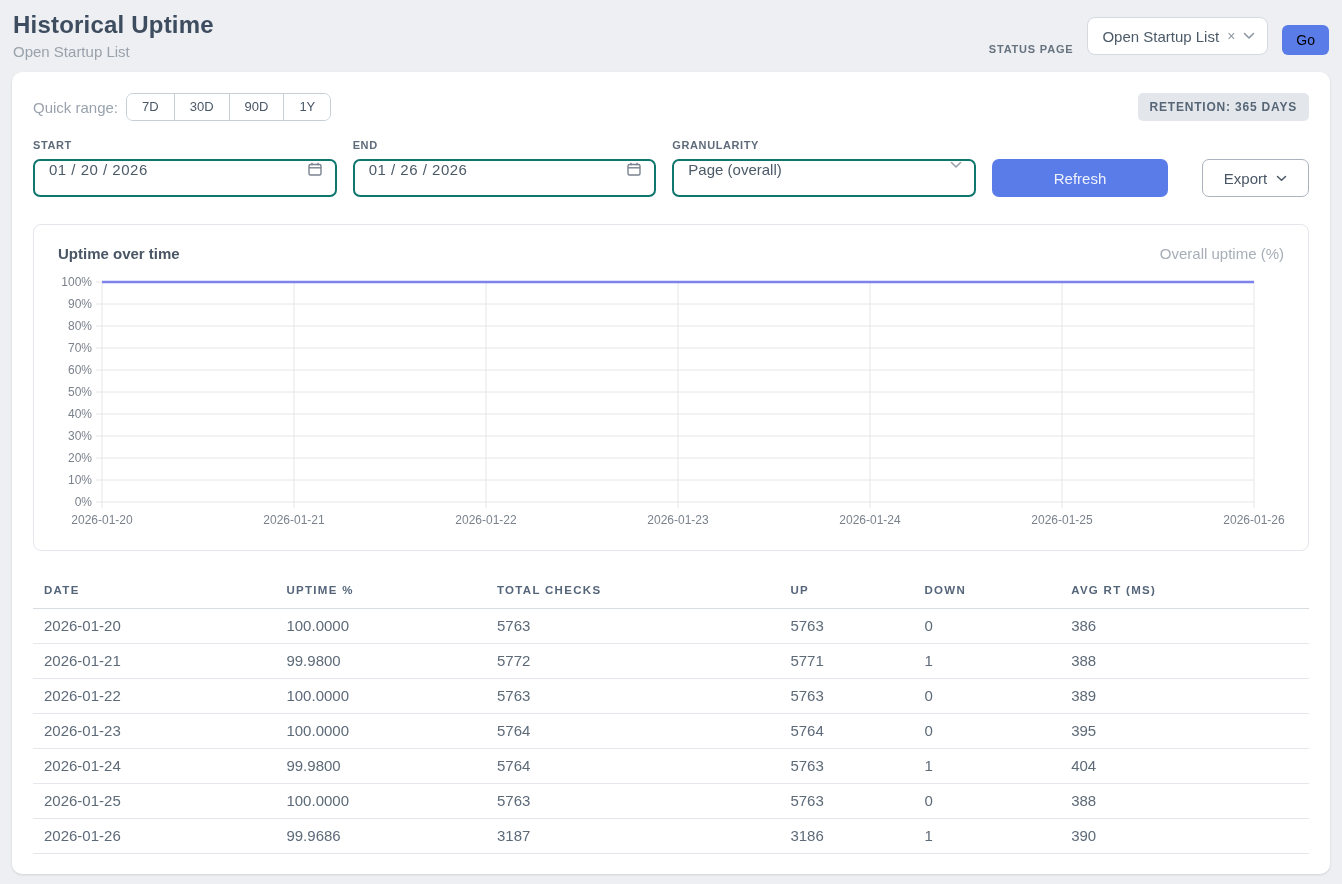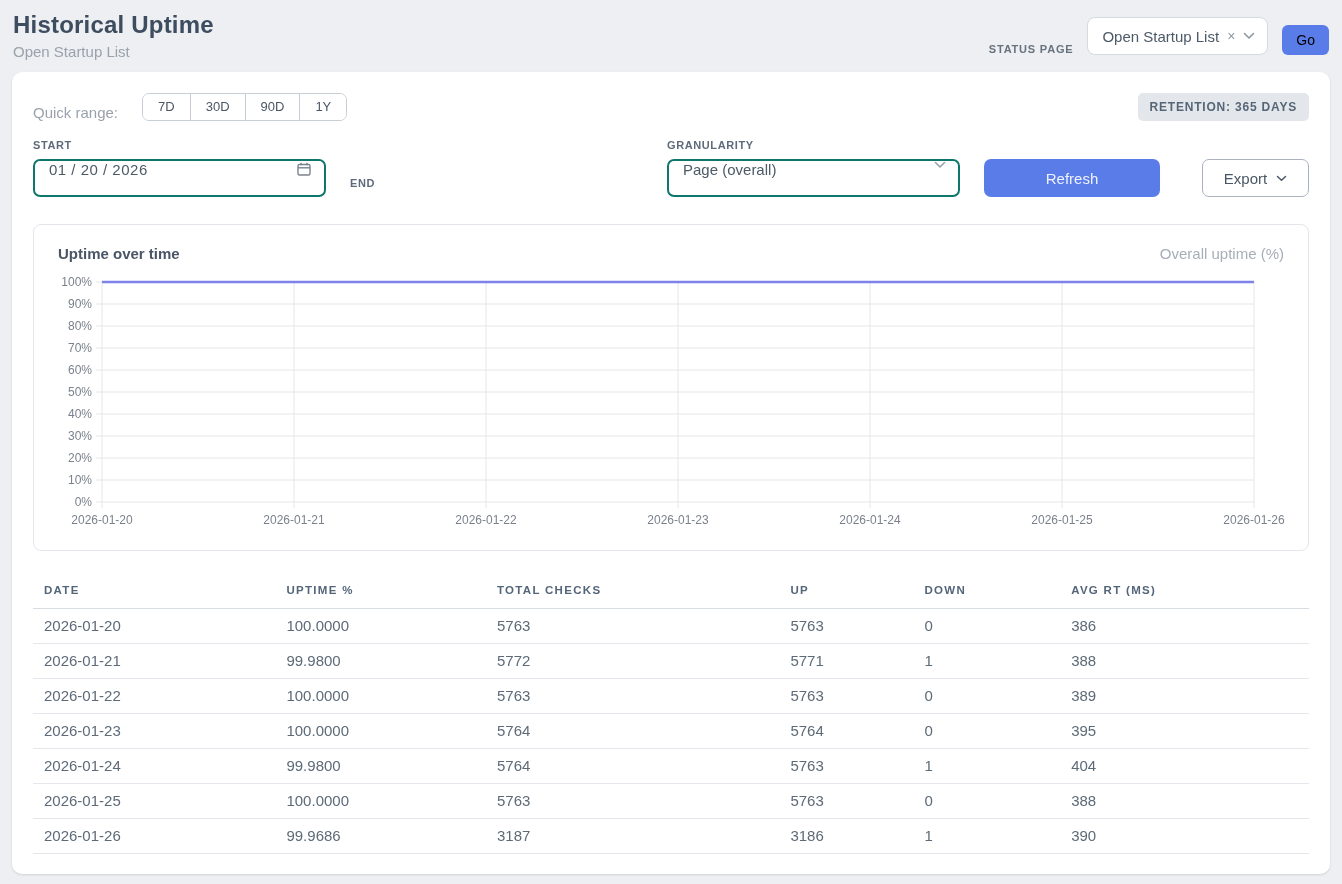--- a/index.html
+++ b/index.html
@@ -38,36 +38,36 @@
 
   
   .main-card {
     background: #fff; border-radius: 10px; margin: 0 12px;
     box-shadow: 0 1px 2px rgba(16,24,40,.05), 0 1px 3px rgba(16,24,40,.08);
     padding: 21px; height: 802px;
   }
 
   
   .row-quick { display: flex; align-items: center; justify-content: space-between; }
-  .quick-left { display: flex; align-items: flex-end; gap: 24px; }
+  .quick-left { display: flex; align-items: center; gap: 8px; }
   .quick-label { font-size: 15px; color: #9aa3ad; }
   .seg-group { display: flex; border: 1px solid #c6ced6; border-radius: 7px; overflow: hidden; background: #fff; }
   .seg-btn {
     font-family: inherit; font-size: 13px; color: #4a5766; background: #fff;
     border: none; border-left: 1px solid #c6ced6; padding: 5px 15px; cursor: pointer;
     line-height: 16px;
   }
   .seg-btn:first-child { border-left: none; }
   .retention-badge {
     background: #e3e7ec; color: #566676; font-size: 12px; font-weight: 700;
     letter-spacing: .8px; padding: 7px 12px; border-radius: 5px;
   }
 
   
-  .row-fields { display: flex; gap: 24px; margin-top: 18px; align-items: flex-end; }
+  .row-fields { display: flex; gap: 16px; margin-top: 18px; align-items: flex-end; }
   .field { flex: 1 1 0; }
   .field-label {
     font-size: 11px; font-weight: 600; color: #5f6b7b; letter-spacing: .6px;
     margin-bottom: 8px;
   }
   .input-box {
     display: flex; align-items: flex-start; justify-content: space-between;
     border: 2px solid #0f766e; border-radius: 7px; height: 38px;
     padding: 0 12px 0 14px; background: #fff; cursor: text;
   }
@@ -161,20 +161,31 @@
               <rect x="2" y="3.5" width="12" height="10.5" rx="1.5" fill="none" stroke="#79838f" stroke-width="1.4"></rect>
               <line x1="2" y1="6.8" x2="14" y2="6.8" stroke="#79838f" stroke-width="1.4"></line>
               <line x1="5" y1="1.8" x2="5" y2="4.2" stroke="#79838f" stroke-width="1.4"></line>
               <line x1="11" y1="1.8" x2="11" y2="4.2" stroke="#79838f" stroke-width="1.4"></line>
             </svg>
         </span>
       </div>
     </div>
     <div class="field">
       <div class="field-label">END</div>
+      <div class="input-box">
+        <span class="val">01 / 26 / 2026</span>
+        <span>
+          <svg class="icon-svg" width="16" height="16" viewBox="0 0 16 16">
+              <rect x="2" y="3.5" width="12" height="10.5" rx="1.5" fill="none" stroke="#79838f" stroke-width="1.4"></rect>
+              <line x1="2" y1="6.8" x2="14" y2="6.8" stroke="#79838f" stroke-width="1.4"></line>
+              <line x1="5" y1="1.8" x2="5" y2="4.2" stroke="#79838f" stroke-width="1.4"></line>
+              <line x1="11" y1="1.8" x2="11" y2="4.2" stroke="#79838f" stroke-width="1.4"></line>
+            </svg>
+        </span>
+      </div>
     </div>
     <div class="field">
       <div class="field-label">GRANULARITY</div>
       <div class="input-box select-box">
         <span class="val" style="letter-spacing:0">Page (overall)</span>
         <span>
           <svg class="icon-svg" width="12" height="8" viewBox="0 0 12 8">
               <polyline points="1.5,1.5 6,6 10.5,1.5" fill="none" stroke="#9aa3ad" stroke-width="1.6" stroke-linecap="round" stroke-linejoin="round"></polyline>
             </svg>
         </span>

